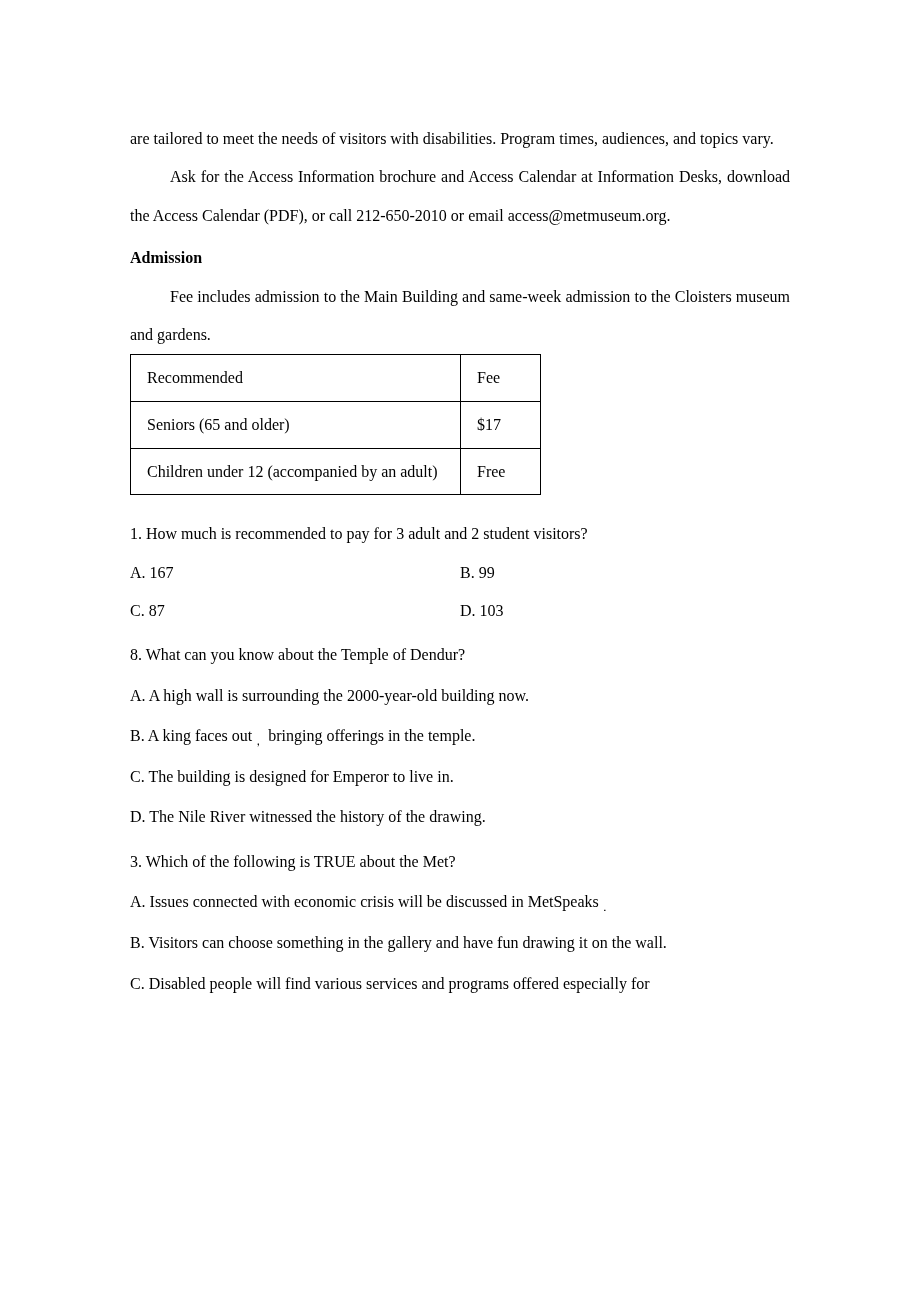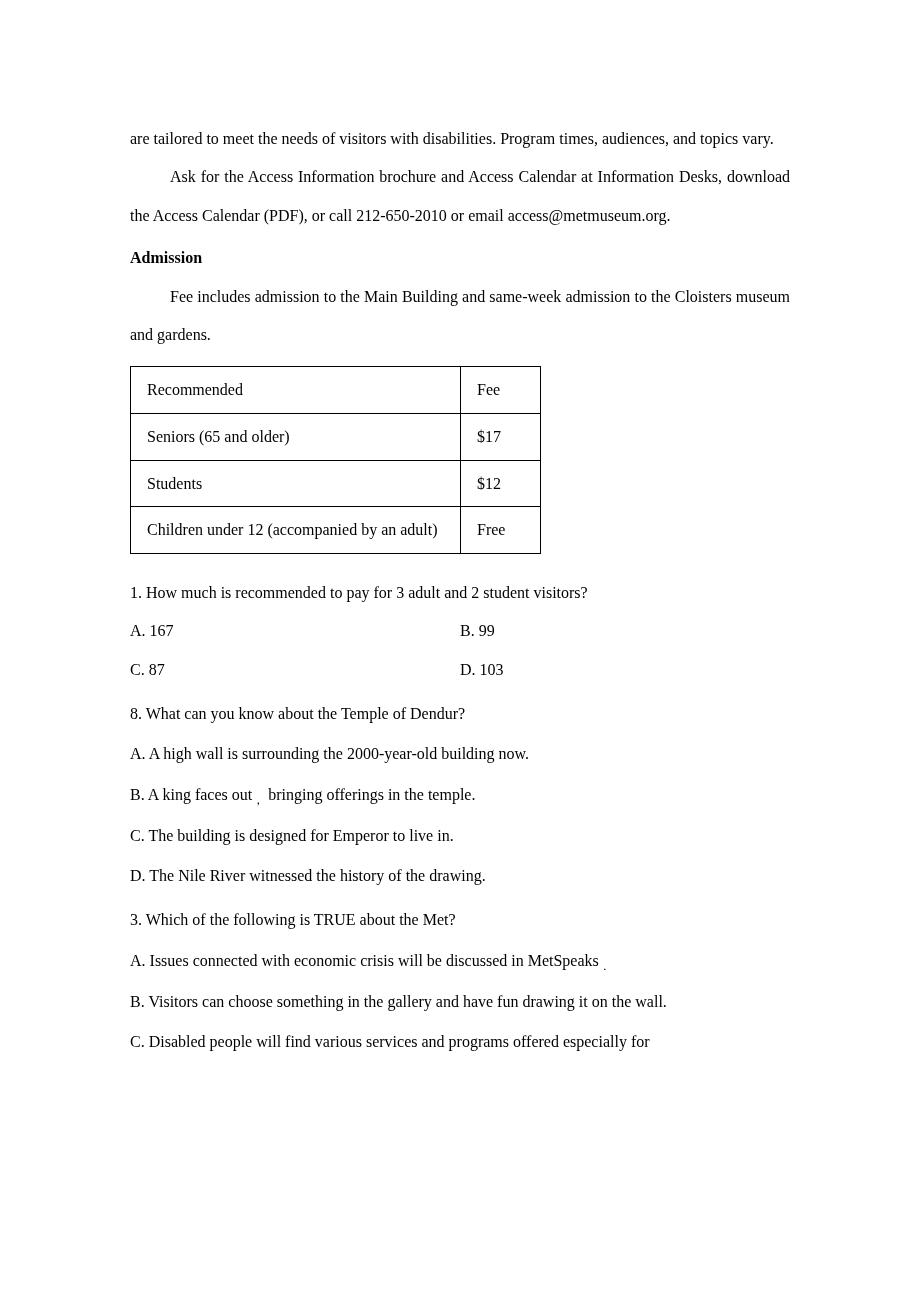--- a/index.html
+++ b/index.html
@@ -10,21 +10,21 @@
       background: #fff;
       width: 920px;
       padding: 120px 130px 60px 130px;
       line-height: 2.4;
     }
     .para { text-align: justify; }
     .indent { text-indent: 2.5em; }
     .section-title { font-weight: bold; margin-top: 4px; }
     table {
       border-collapse: collapse;
-      margin: 12px 0 20px 0;
+      margin: 0 0 20px 0;
     }
     td {
       border: 1px solid #000;
       padding: 10px 16px;
       vertical-align: middle;
       line-height: 1.6;
     }
     td.col1 { min-width: 330px; }
     td.col2 { min-width: 80px; }
     .q { margin-top: 6px; }
@@ -48,24 +48,20 @@
   <tbody>
       <tr>
     <td class="col1">Recommended</td>
     <td class="col2">Fee</td>
   </tr>
   <tr>
     <td class="col1">Seniors (65 and older)</td>
     <td class="col2">$17</td>
   </tr>
   <tr>
-    <td class="col1">Students</td>
-    <td class="col2">$12</td>
-  </tr>
-  <tr>
     <td class="col1">Children under 12 (accompanied by an adult)</td>
     <td class="col2">Free</td>
   </tr>
 </tbody>
   </table>
 
 <div class="q">1. How much is recommended to pay for 3 adult and 2 student visitors?</div>
 <div class="opts-two">
   <div class="opt">A. 167</div>
   <div class="opt">B. 99</div>

